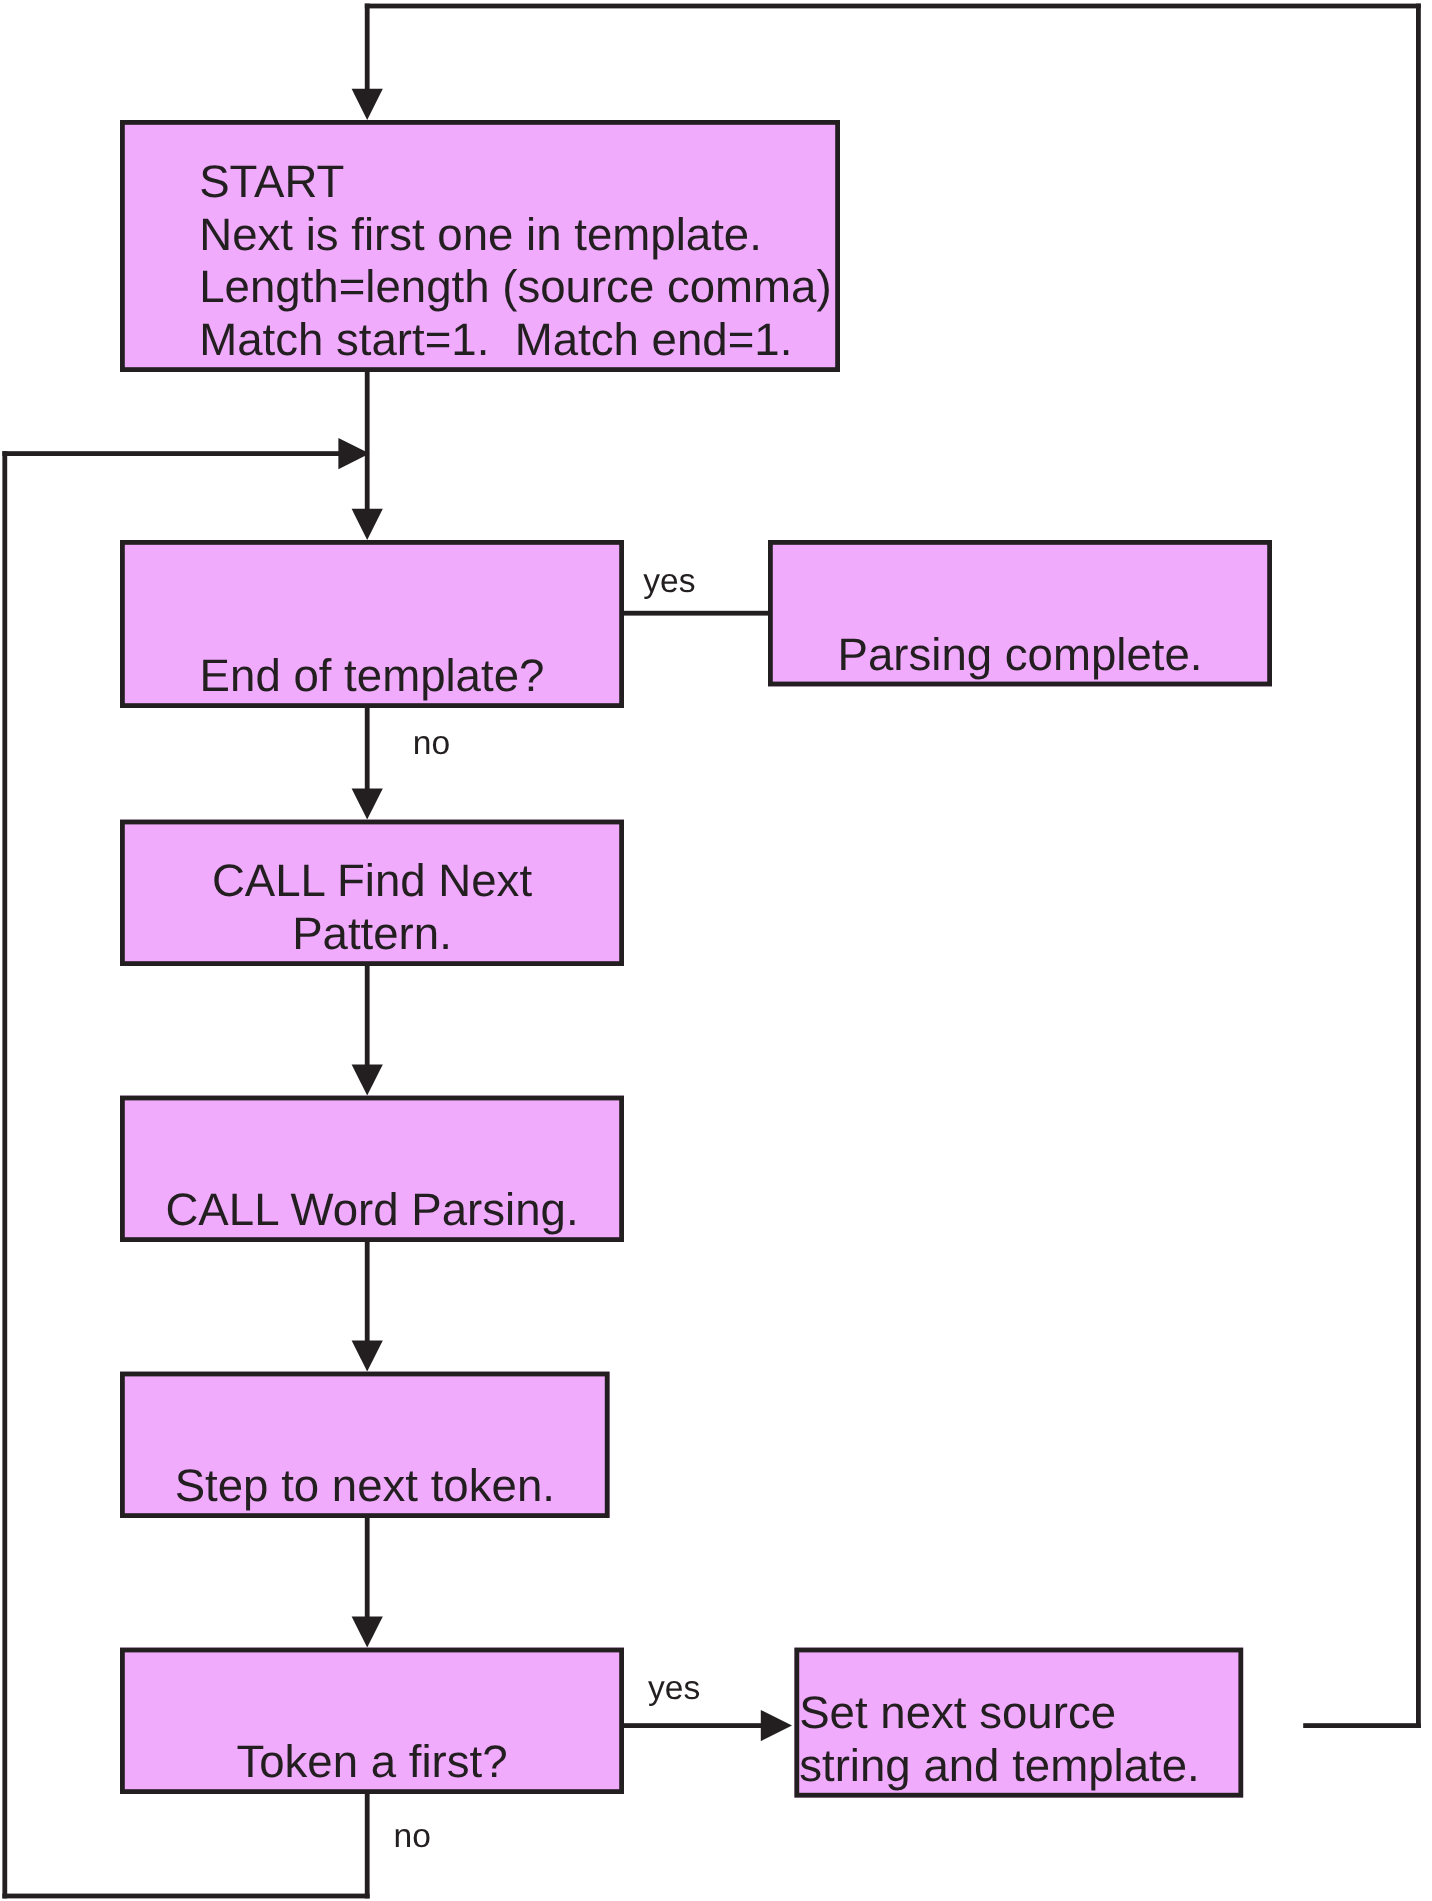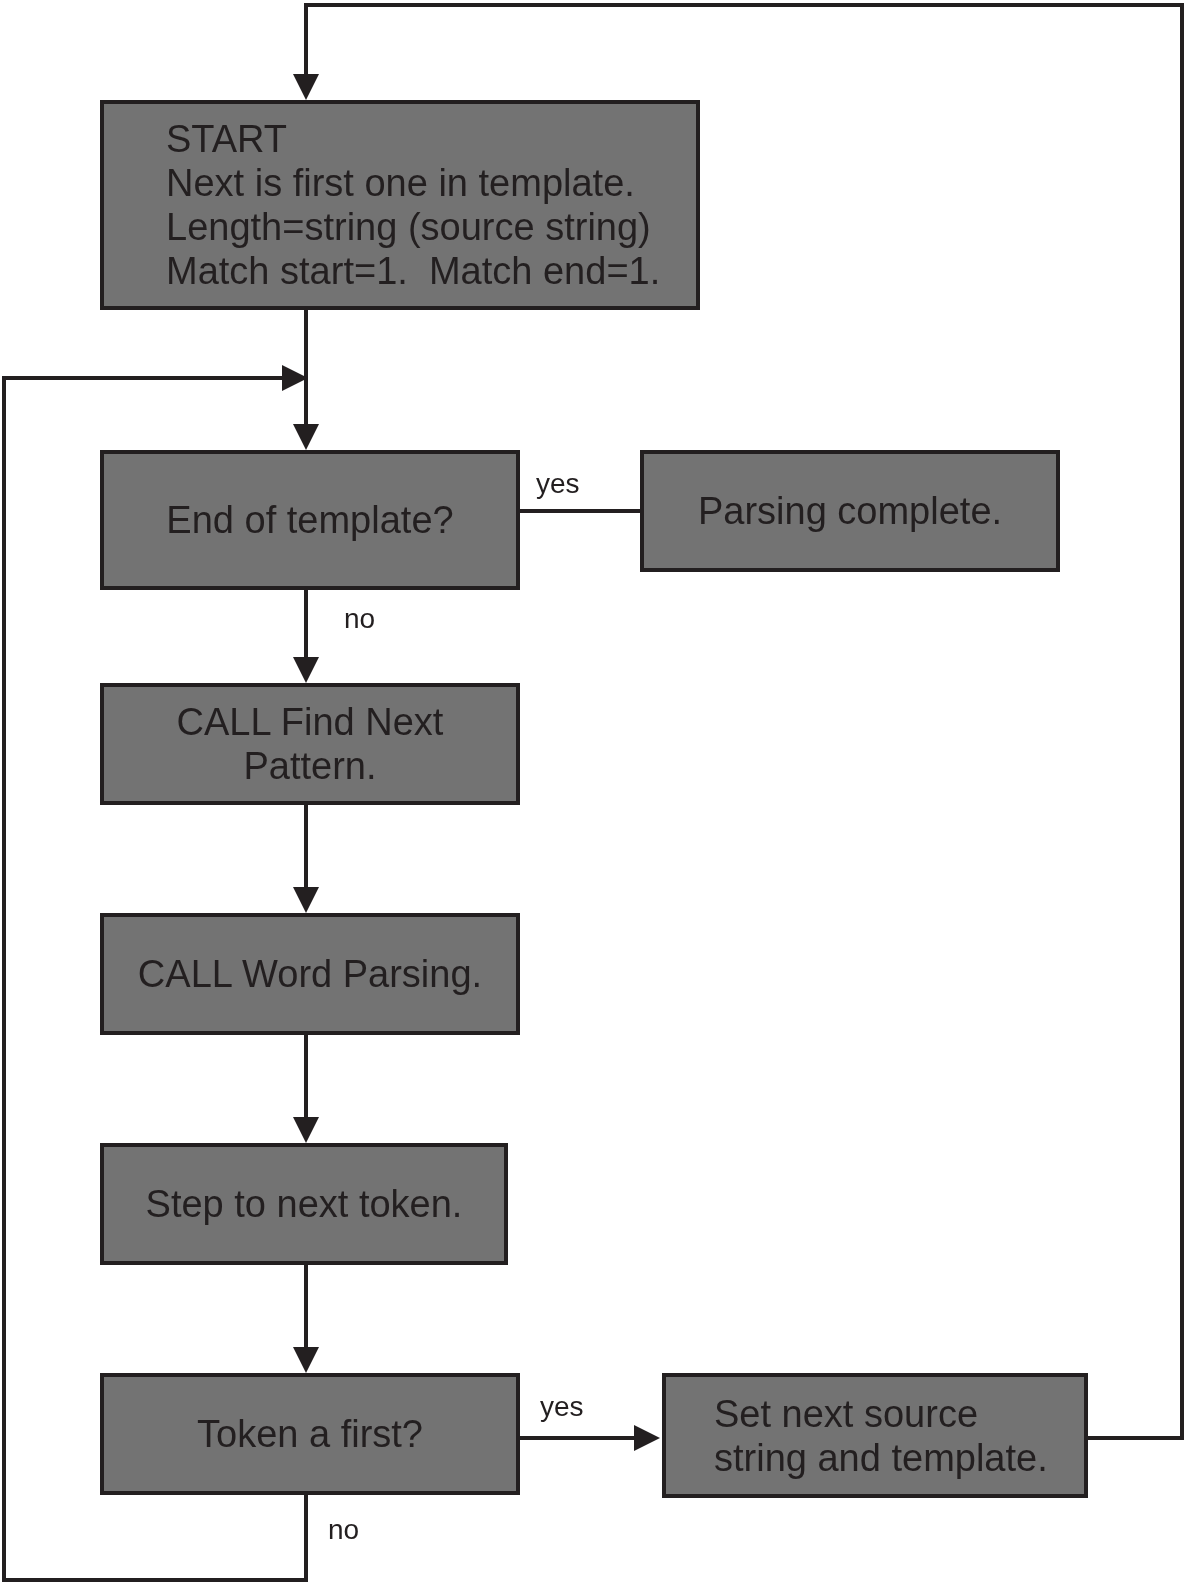--- a/index.html
+++ b/index.html
@@ -8,27 +8,27 @@
     width: 1193px;
     height: 1584px;
     background: #ffffff;
     font-family: "Liberation Sans", sans-serif;
     color: #231f20;
     overflow: hidden;
   }
   .node {
     position: absolute;
     border: 4px solid #231f20;
-    background: #737373;
+    background: #f0abfc;
     box-sizing: border-box;
     font-size: 38px;
     line-height: 44px;
     display: flex;
     flex-direction: column;
-    justify-content: center;
+    justify-content: flex-end;
   }
   .node.centered { align-items: center; text-align: center; }
   .node.leftalign { align-items: flex-start; text-align: left; }
   .node-line, .node-label { white-space: pre-wrap; }
   .hline, .vline { position: absolute; background: #231f20; }
   .hline { height: 4px; }
   .vline { width: 4px; }
   .arr-d {
     position: absolute; width: 0; height: 0;
     border-left: 13px solid transparent;
@@ -82,21 +82,21 @@
 
   <div class="hline" style="left:520px; top:509px; width:126px;"></div>
   <div class="arr-r" style="left:644px; top:498px;"></div>
 
   <div class="hline" style="left:520px; top:1436px; width:116px;"></div>
   <div class="arr-r" style="left:634px; top:1425px;"></div>
 
   <div class="node leftalign" style="left:100px; top:100px; width:600px; height:210px; padding-left:62px;">
     <div class="node-line">START</div>
     <div class="node-line">Next is first one in template.</div>
-    <div class="node-line">Length=string (source string)</div>
+    <div class="node-line">Length=length (source comma)</div>
     <div class="node-line">Match start=1.  Match end=1.</div>
   </div>
 
   <div class="node centered" style="left:100px; top:450px; width:420px; height:140px;">
     <div class="node-label">End of template?</div>
   </div>
 
   <div class="node centered" style="left:640px; top:450px; width:420px; height:122px;">
     <div class="node-label">Parsing complete.</div>
   </div>
@@ -111,21 +111,21 @@
   </div>
 
   <div class="node centered" style="left:100px; top:1143px; width:408px; height:122px;">
     <div class="node-label">Step to next token.</div>
   </div>
 
   <div class="node centered" style="left:100px; top:1373px; width:420px; height:122px;">
     <div class="node-label">Token a first?</div>
   </div>
 
-  <div class="node leftalign" style="left:662px; top:1373px; width:426px; height:125px; padding-left:48px;">
+  <div class="node leftalign" style="left:662px; top:1373px; width:374px; height:125px; ">
     <div class="node-line">Set next source</div>
     <div class="node-line">string and template.</div>
   </div>
 
   <div class="edge-label" style="left:536px; top:462px;">yes</div>
   <div class="edge-label" style="left:344px; top:597px;">no</div>
   <div class="edge-label" style="left:540px; top:1385px;">yes</div>
   <div class="edge-label" style="left:328px; top:1508px;">no</div>
 
 </div>

